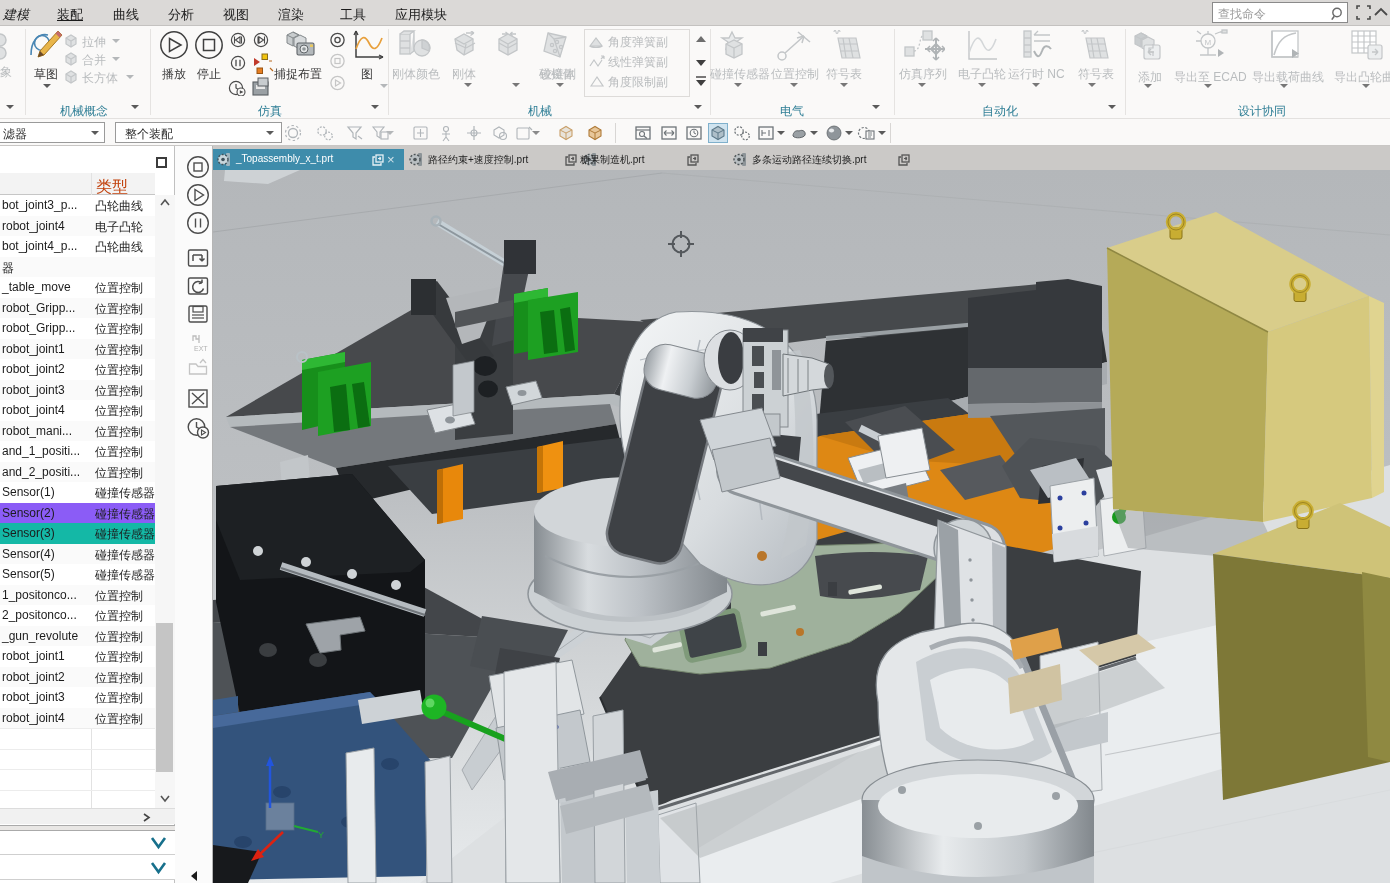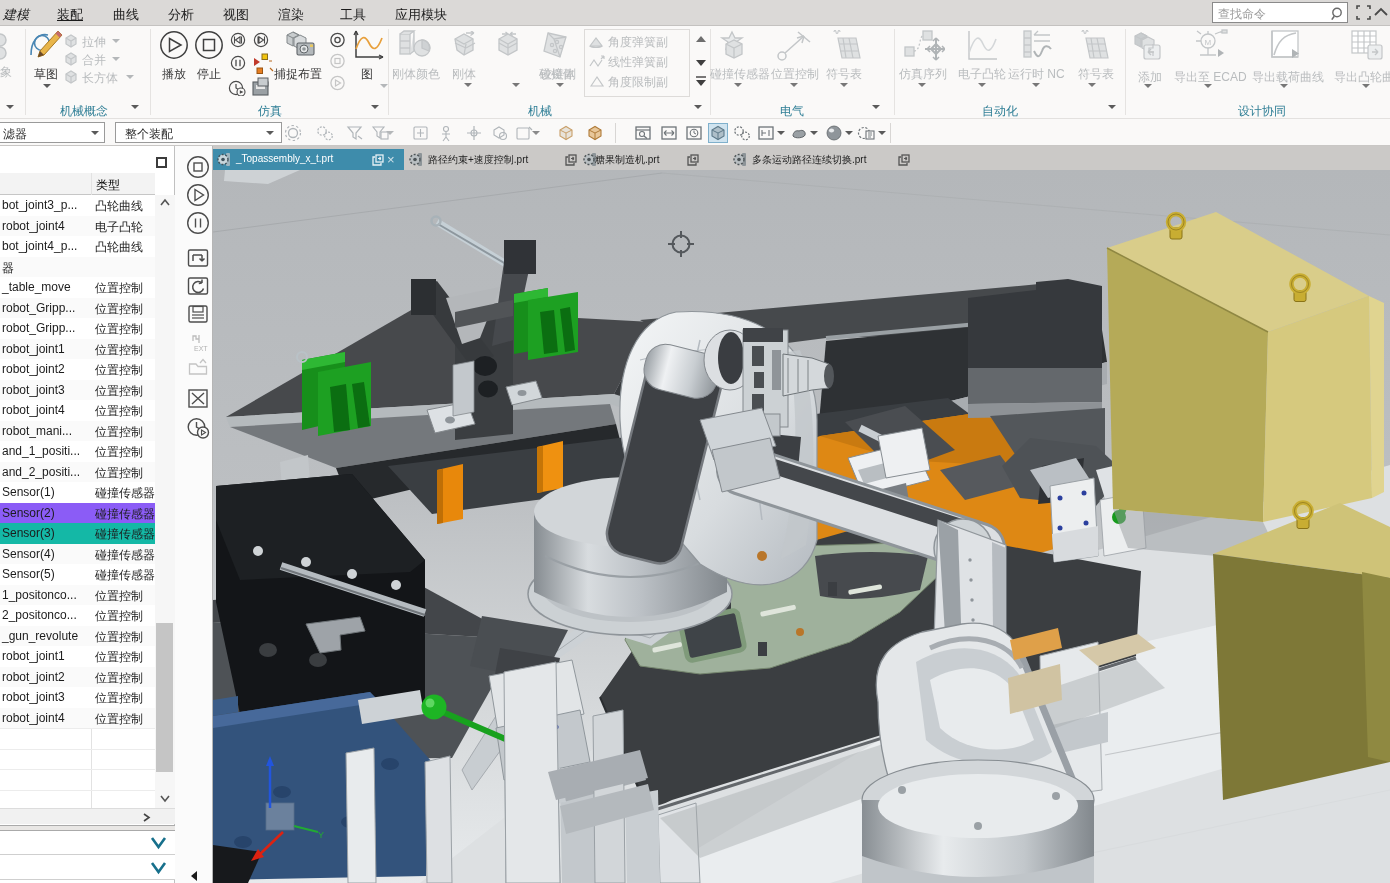--- a/index.html
+++ b/index.html
@@ -447,21 +447,21 @@
         <rect x="4" y="1" width="7" height="7"></rect>
         <path d="M6,4.5 L9,4.5 M9,4.5 L7.5,3 M9,4.5 L7.5,6" stroke-width="1.1"></path>
       </svg>
 
     <svg class="abs" style="left:408px;top:6px;" width="15" height="15" viewBox="0 0 15 15">
         <rect x="9" y="1" width="4" height="13" rx="1" fill="#8d9498"></rect>
         <circle cx="6" cy="7.5" r="5" fill="#b9bfc2"></circle>
         <circle cx="6" cy="7.5" r="5" fill="none" stroke="#4d5457" stroke-width="1.4" stroke-dasharray="2 1.6"></circle>
         <circle cx="6" cy="7.5" r="1.8" fill="#4d5457"></circle>
       </svg>
-    <span class="tab" style="left:420px;top:7px;">糖果制造机.prt</span>
+    <span class="tab" style="left:405px;top:7px;">糖果制造机.prt</span>
     <svg class="abs" style="left:512px;top:8px;" width="12" height="12" viewBox="0 0 12 12" fill="none" stroke="#555" stroke-width="1.3">
         <path d="M3,3 H1 V11 H9 V9"></path>
         <rect x="4" y="1" width="7" height="7"></rect>
         <path d="M6,4.5 L9,4.5 M9,4.5 L7.5,3 M9,4.5 L7.5,6" stroke-width="1.1"></path>
       </svg>
 
     <svg class="abs" style="left:558px;top:6px;" width="15" height="15" viewBox="0 0 15 15">
         <rect x="9" y="1" width="4" height="13" rx="1" fill="#8d9498"></rect>
         <circle cx="6" cy="7.5" r="5" fill="#b9bfc2"></circle>
         <circle cx="6" cy="7.5" r="5" fill="none" stroke="#4d5457" stroke-width="1.4" stroke-dasharray="2 1.6"></circle>
@@ -472,21 +472,21 @@
         <path d="M3,3 H1 V11 H9 V9"></path>
         <rect x="4" y="1" width="7" height="7"></rect>
         <path d="M6,4.5 L9,4.5 M9,4.5 L7.5,3 M9,4.5 L7.5,6" stroke-width="1.1"></path>
       </svg>
   </div>
   <div id="lpanel">
 
     <div class="abs" style="left:156px;top:11px;width:11px;height:11px;border:2px solid #3c3c3c;background:#fff;"></div>
 
     <div class="abs" style="left:0;top:27px;width:155px;height:22px;background:#f3f3f3;border-bottom:1px solid #c6c6c6;">
-      <span class="abs" style="left:96px;top:4px;font-size:12px;color:#000000;">类型</span>
+      <span class="abs" style="left:96px;top:4px;font-size:16px;color:#c2410c;">类型</span>
     </div>
 
     <div class="abs" style="left:91px;top:27px;width:1px;height:635px;background:#e2e2e2;"></div>
     <div id="prows" class="abs" style="left:0;top:49px;">
       <div class="prow" style="top:0.0px;background:#fff;">
           <span class="c1">bot_joint3_p...</span>
           <span class="c2">凸轮曲线</span>
         </div>
       <div class="rline" style="top:20.5px;"></div>
       <div class="prow" style="top:20.5px;background:#fafafa;">

